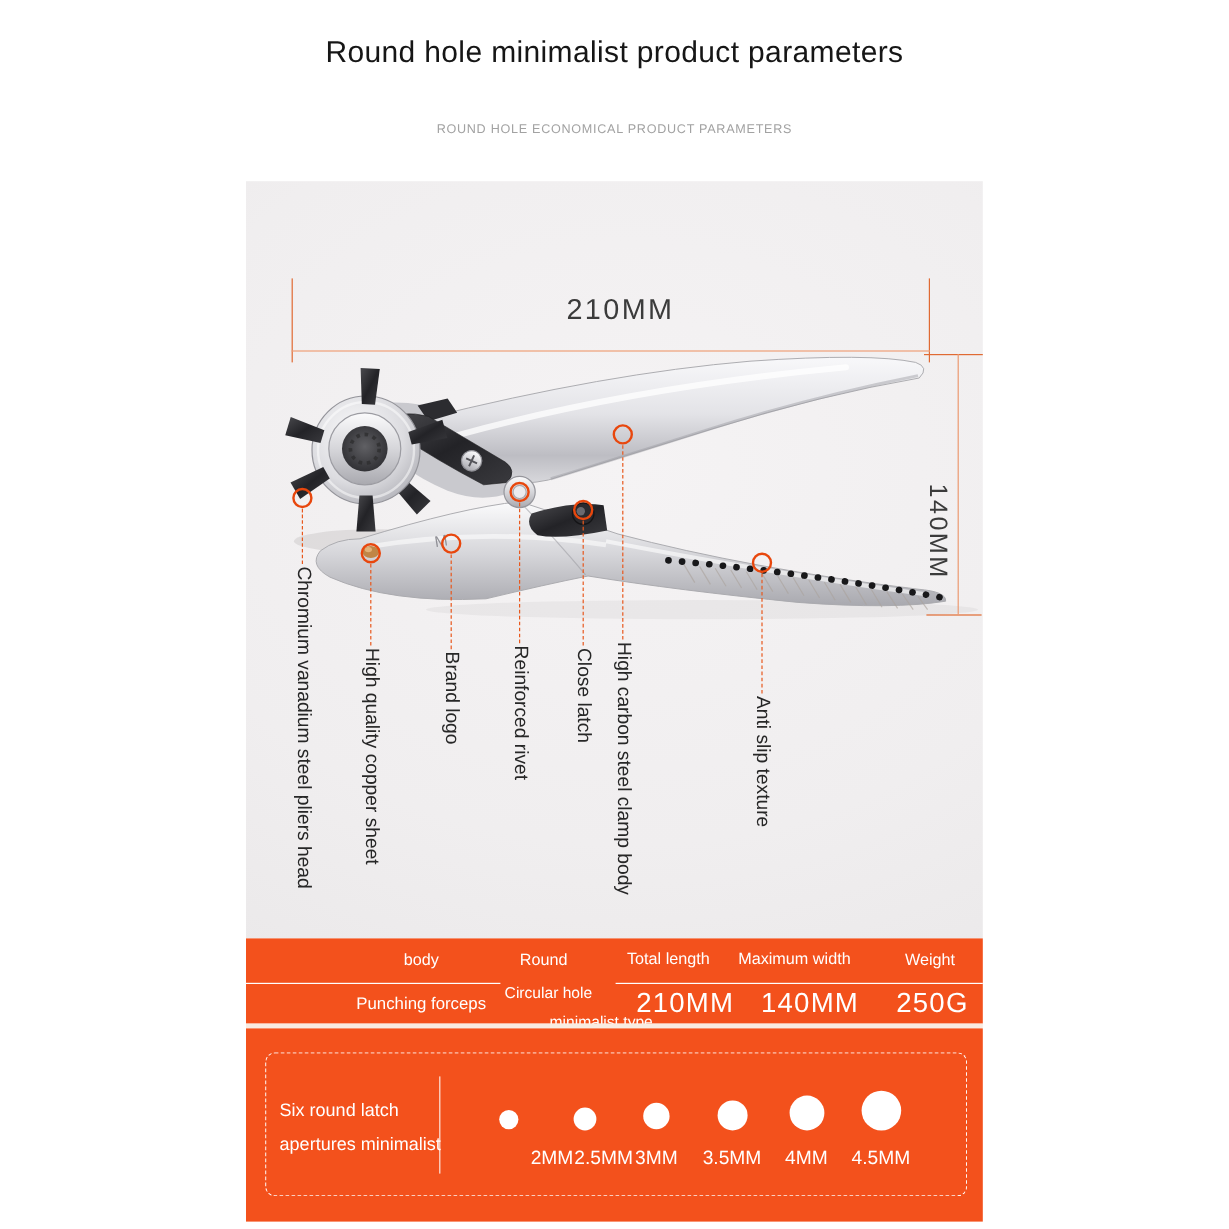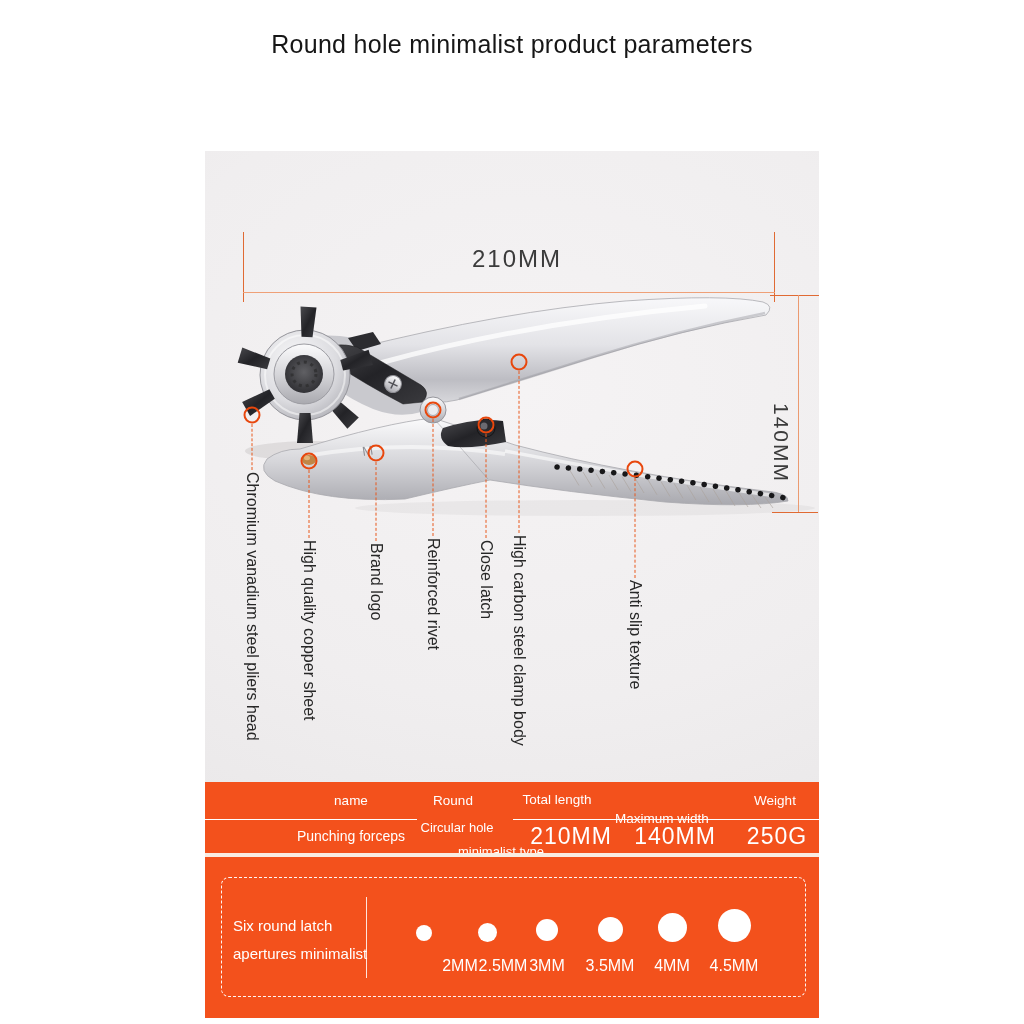--- a/index.html
+++ b/index.html
@@ -55,20 +55,21 @@
   .ap-divider { position:absolute; left:161px; top:40px; width:1px; height:81px; background:rgba(255,255,255,.85); }
   .ap-circle { position:absolute; background:#ffffff; border-radius:50%; }
   .ap-label { position:absolute; top:100px; transform:translateX(-50%); font-size:16px; color:#ffffff; white-space:nowrap; }
 </style>
 </head>
 <body>
 
 <div id="canvas">
 
   <div class="title">Round hole minimalist product parameters</div>
+  <div class="subtitle">ROUND HOLE ECONOMICAL PRODUCT PARAMETERS</div>
 
   <div class="photo-area">
 
     <svg viewBox="0 0 614 631" width="614" height="631">
       <defs>
         <linearGradient id="steelA" x1="0" y1="0" x2="0" y2="1">
           <stop offset="0" stop-color="#f8f8fa"></stop>
             <stop offset=".45" stop-color="#e3e3e7"></stop>
           <stop offset=".78" stop-color="#bdbdc3"></stop>
             <stop offset="1" stop-color="#d8d8dc"></stop>
@@ -180,24 +181,24 @@
     <div class="vlabel" style="left:55px;  top:321px;">Chromium vanadium steel pliers head</div>
     <div class="vlabel" style="left:112px; top:389px;">High quality copper sheet</div>
     <div class="vlabel" style="left:179px; top:392px;">Brand logo</div>
     <div class="vlabel" style="left:236px; top:387px;">Reinforced rivet</div>
     <div class="vlabel" style="left:289px; top:389px;">Close latch</div>
     <div class="vlabel" style="left:322px; top:384px;">High carbon steel clamp body</div>
     <div class="vlabel" style="left:438px; top:429px;">Anti slip texture</div>
   </div>
 
   <div class="spec-table">
-    <span class="cell hcell" style="left:146px; top:18px;">name</span>
+    <span class="cell hcell" style="left:146px; top:18px;">body</span>
     <span class="cell hcell" style="left:248px; top:18px;">Round</span>
     <span class="cell hcell" style="left:352px; top:17px;">Total length</span>
-    <span class="cell hcell" style="left:457px; top:17px;margin-top:19px;">Maximum width</span>
+    <span class="cell hcell" style="left:457px; top:17px;">Maximum width</span>
     <span class="cell hcell" style="left:570px; top:18px;">Weight</span>
 
     <div class="sep" style="left:0;     width:212px;"></div>
     <div class="sep" style="left:308px; width:306px;"></div>
 
     <span class="cell vcell" style="left:146px; top:54px;">Punching forceps</span>
     <span class="cell tcell" style="left:252px; top:45px;">Circular hole</span>
     <span class="cell tcell" style="left:252px; top:69px;margin-left:44px;">minimalist type</span>
     <span class="cell ncell" style="left:366px; top:54px;">210MM</span>
     <span class="cell ncell" style="left:470px; top:54px;">140MM</span>

